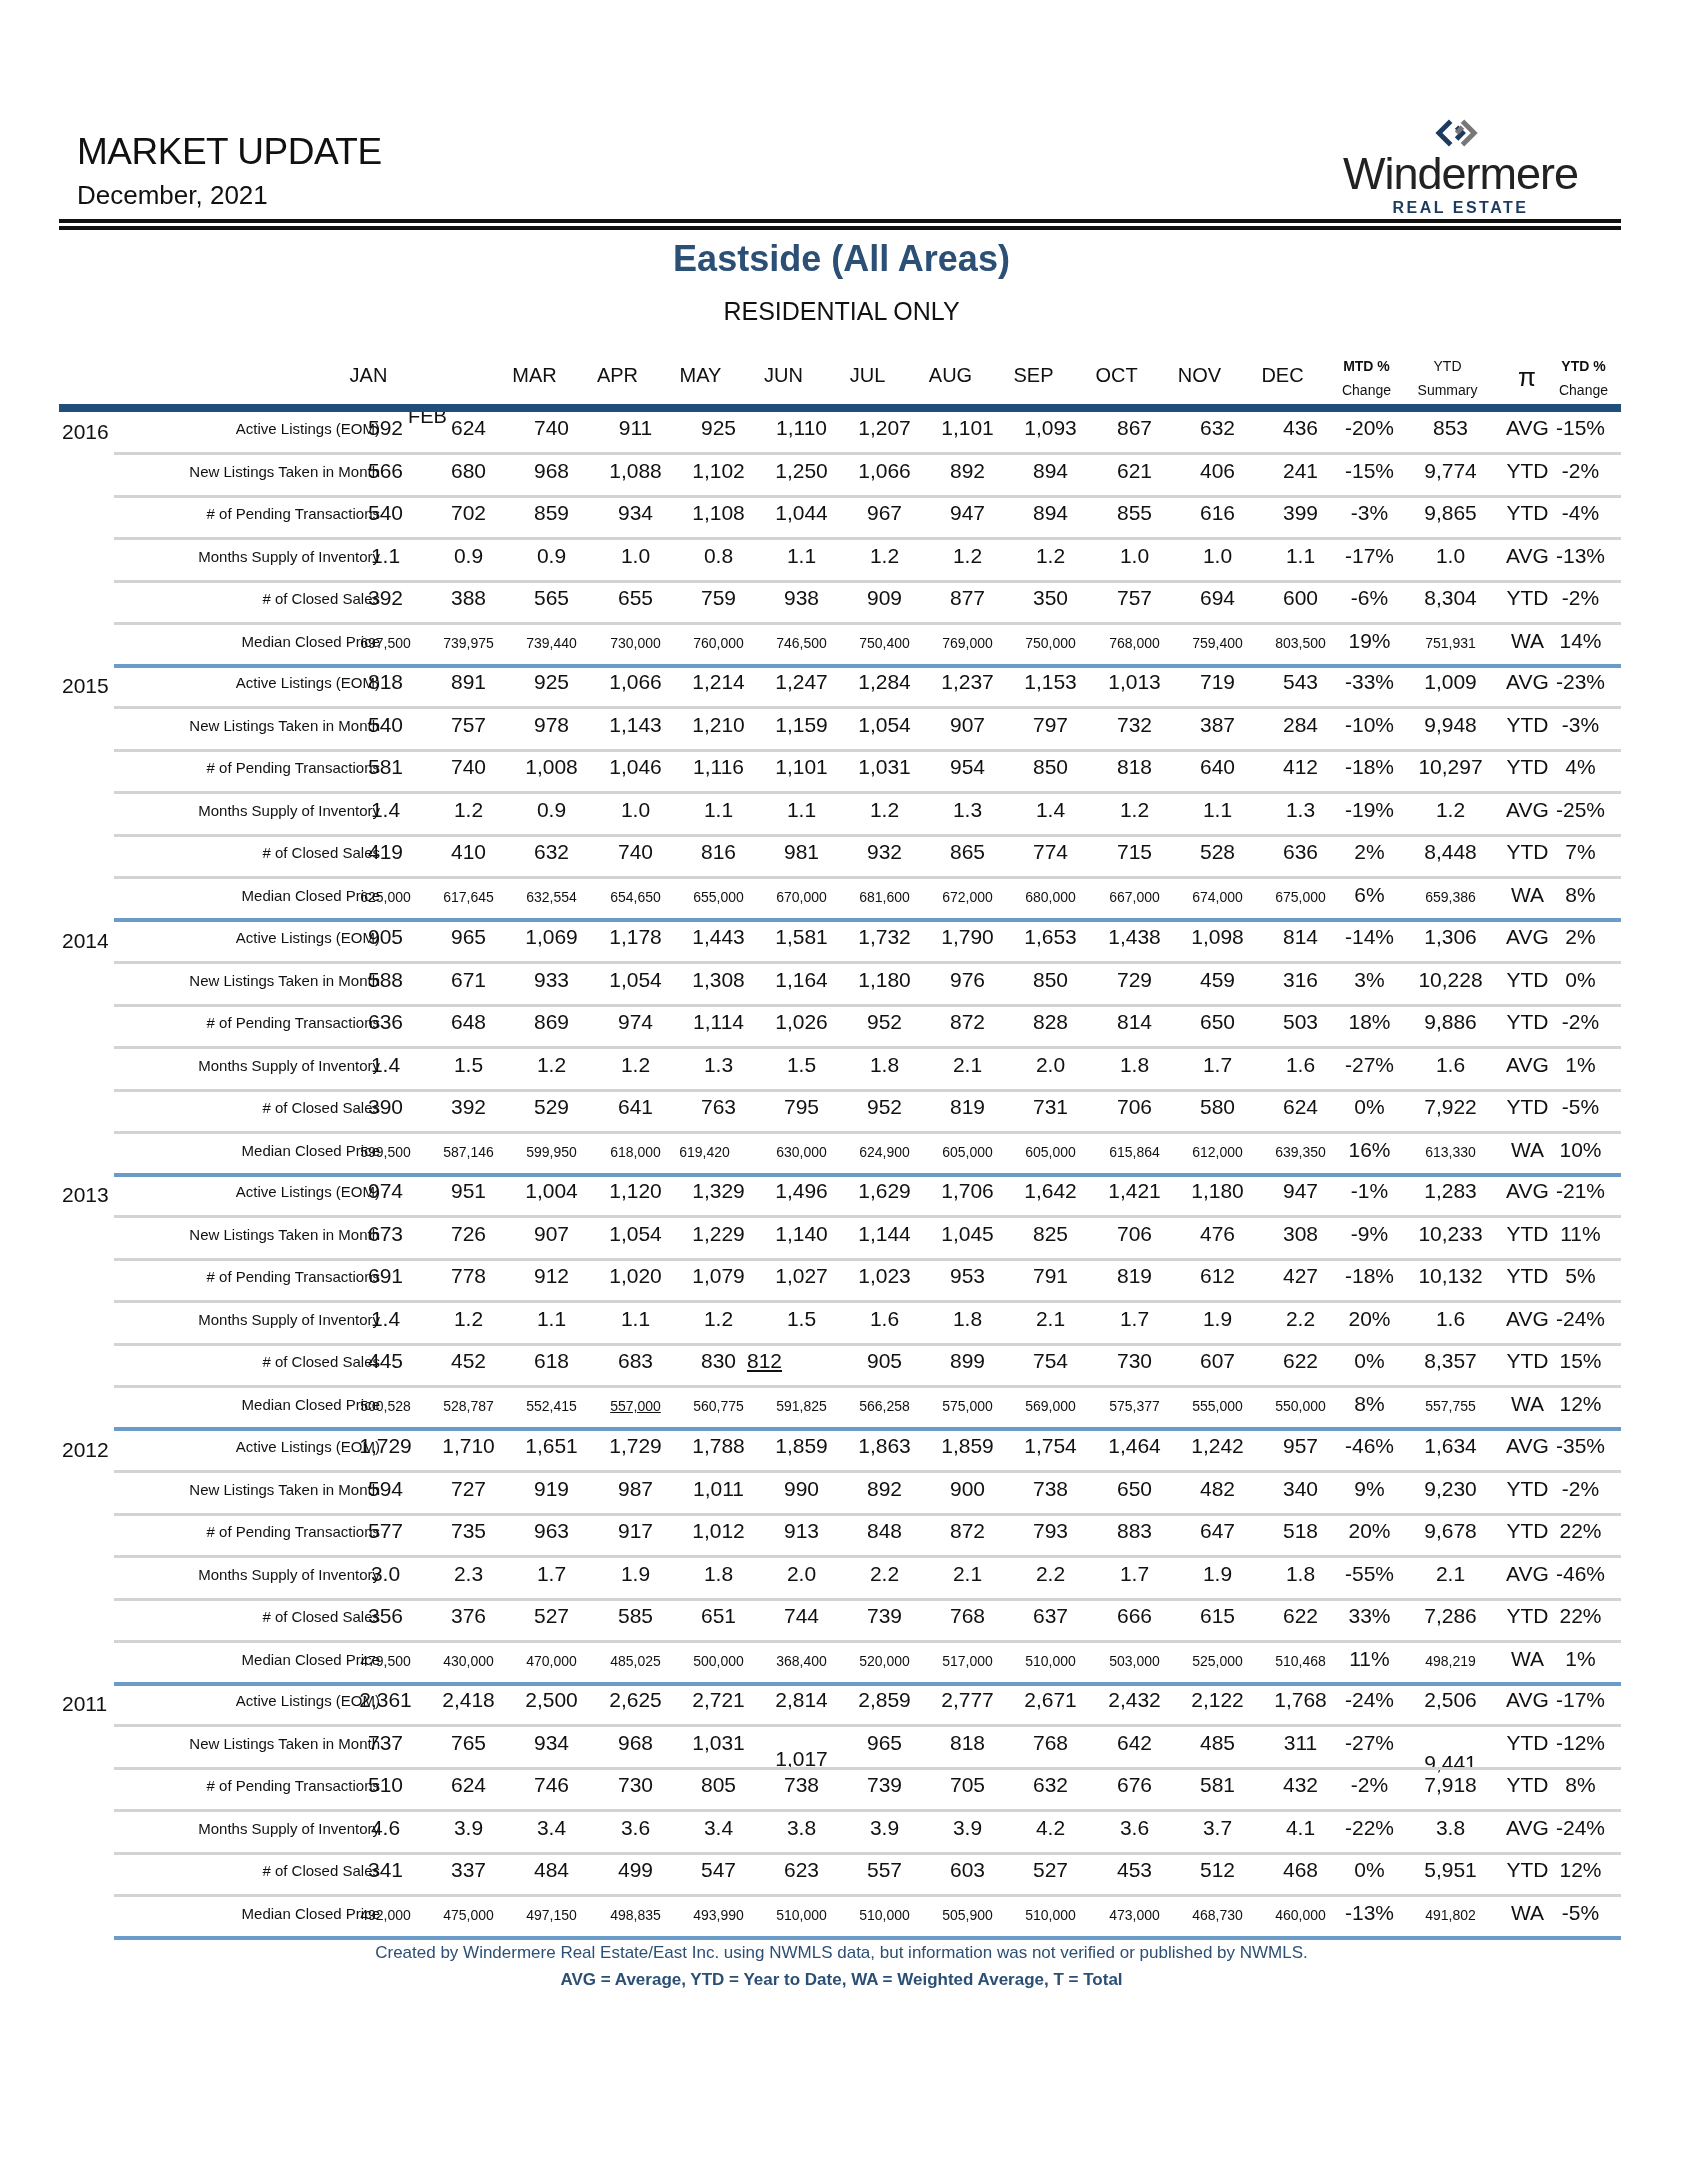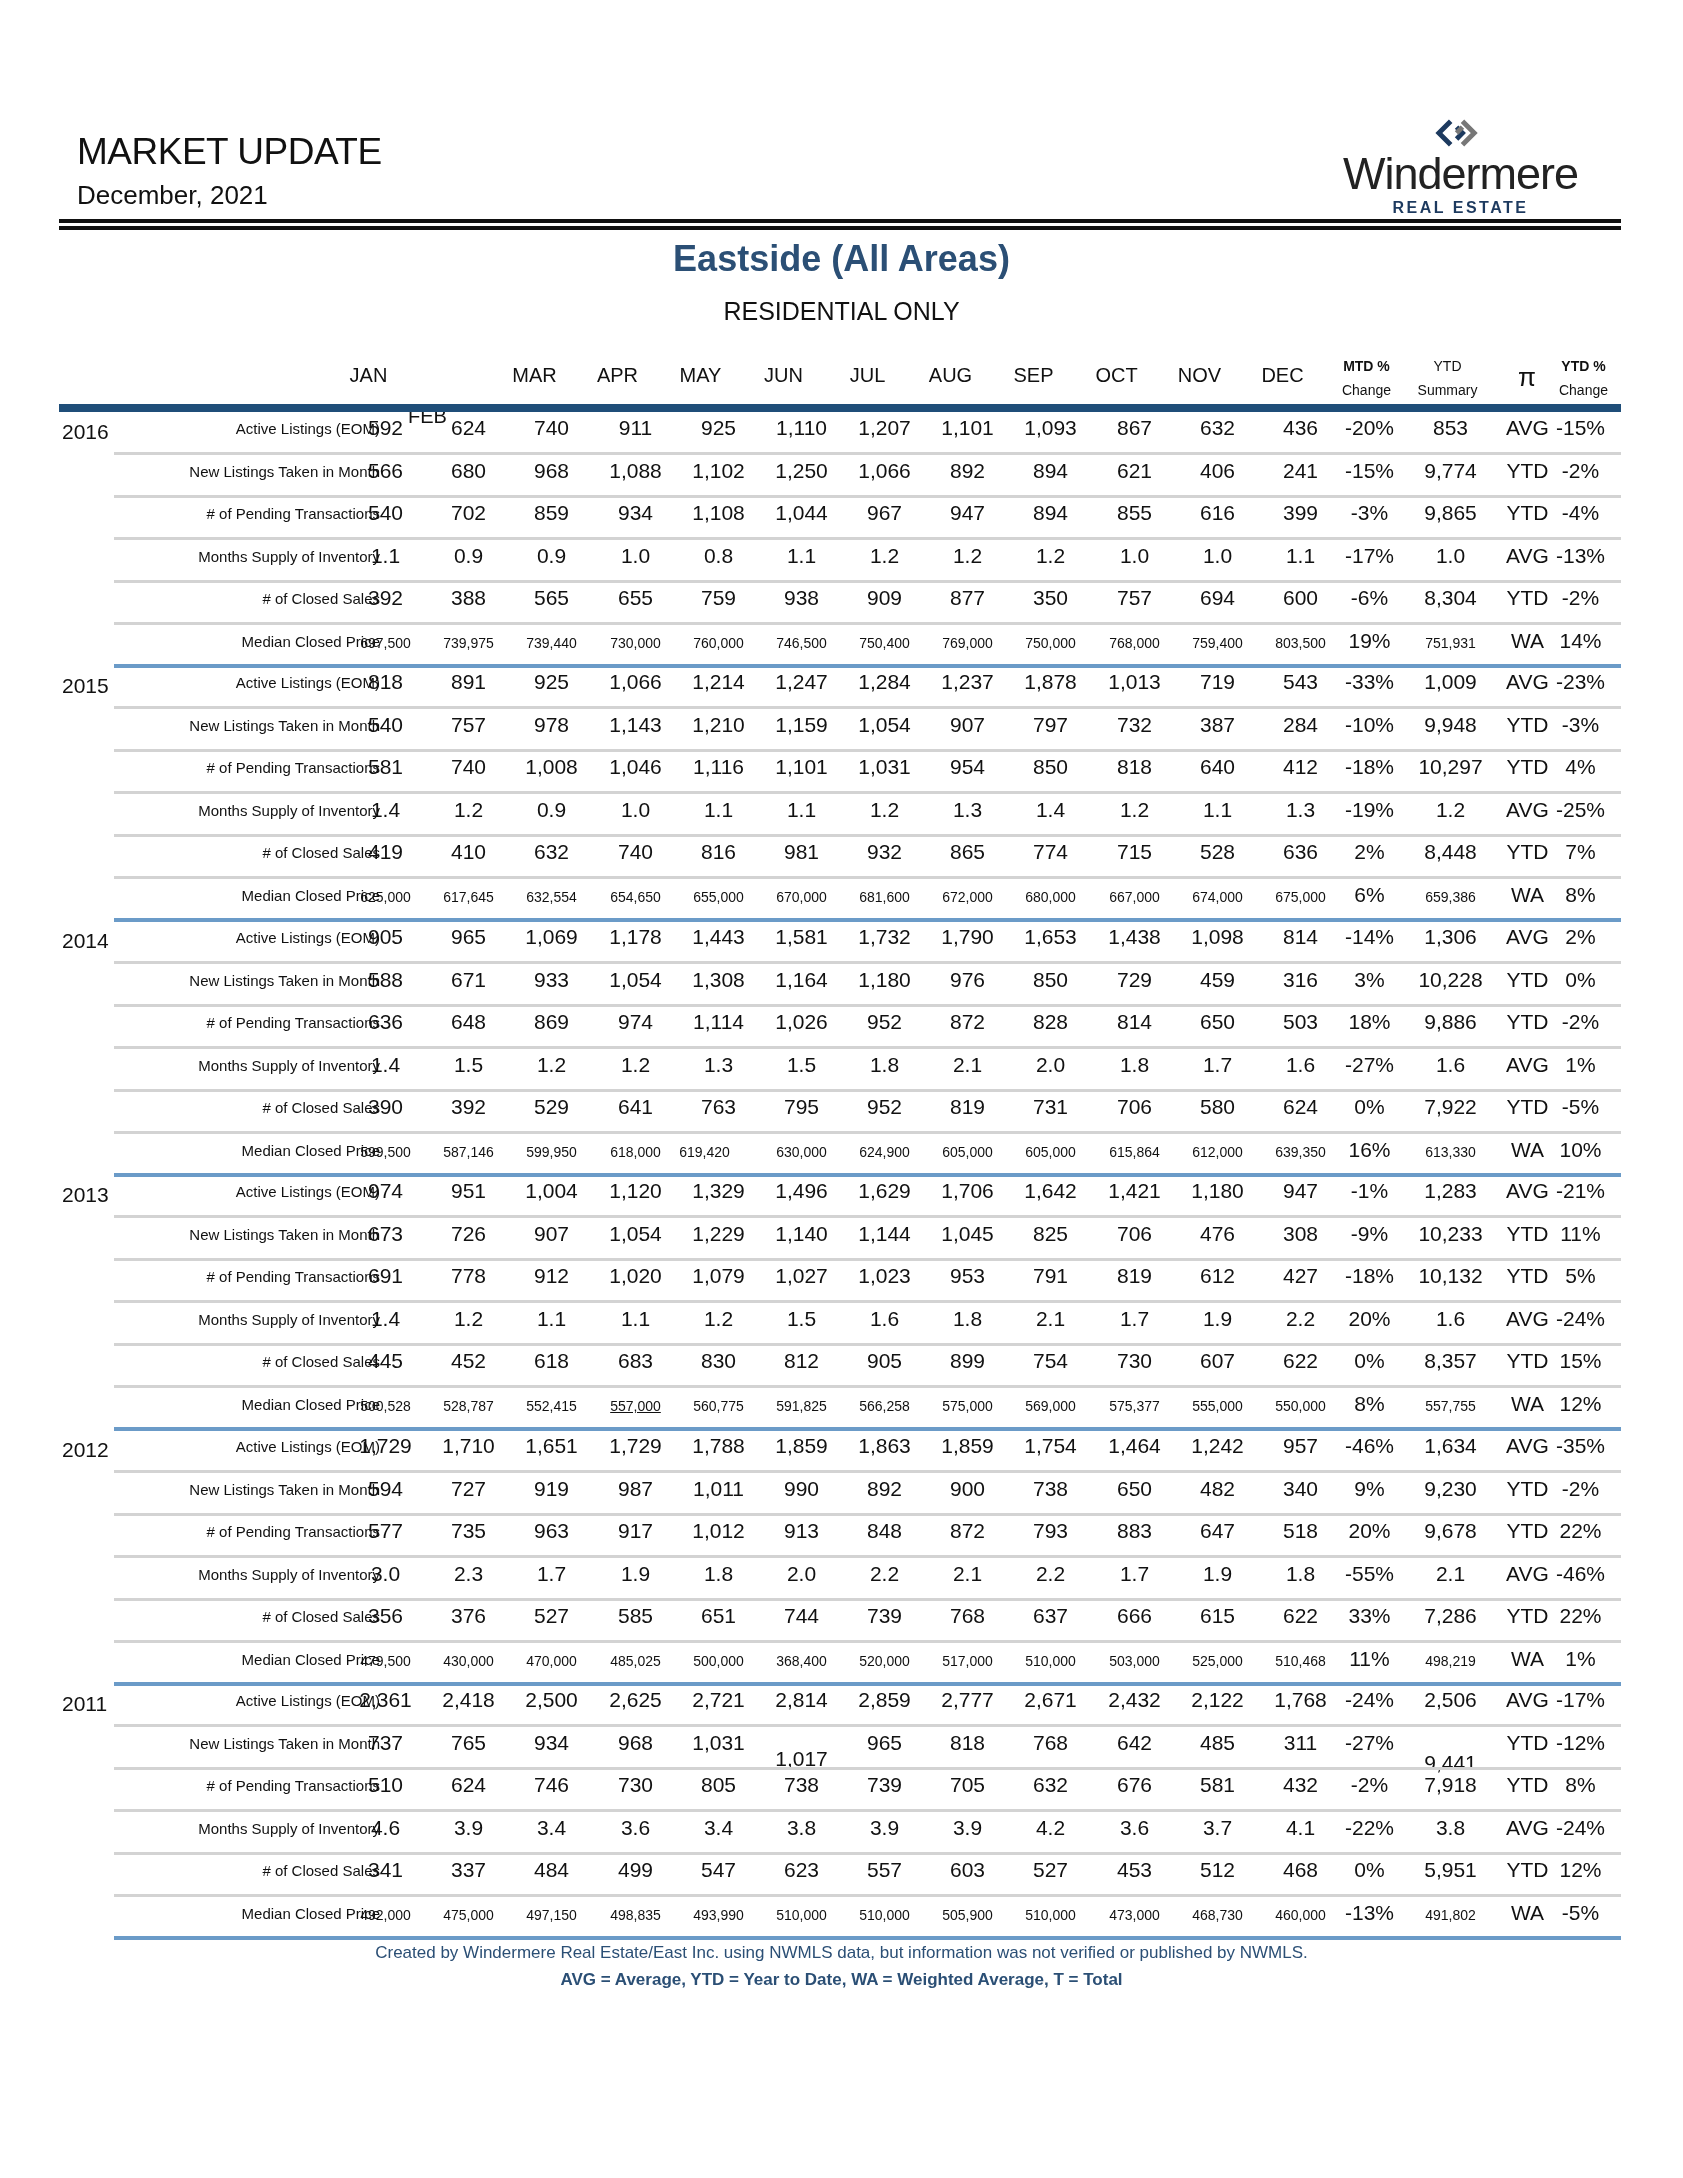--- a/index.html
+++ b/index.html
@@ -223,21 +223,21 @@
       <div class="row" style="top: 0px;">
         <div class="rlabel">Active Listings (EOM)</div>
         <div class="cell" style="left: 285px;">818</div>
         <div class="cell" style="left: 368px;">891</div>
         <div class="cell" style="left: 451px;">925</div>
         <div class="cell" style="left: 535px;">1,066</div>
         <div class="cell" style="left: 618px;">1,214</div>
         <div class="cell" style="left: 701px;">1,247</div>
         <div class="cell" style="left: 784px;">1,284</div>
         <div class="cell" style="left: 867px;">1,237</div>
-        <div class="cell" style="left: 950px;">1,878</div>
+        <div class="cell" style="left: 950px;">1,153</div>
         <div class="cell" style="left: 1034px;">1,013</div>
         <div class="cell" style="left: 1117px;">719</div>
         <div class="cell" style="left: 1200px;">543</div>
         <div class="cell" style="left: 1269px;">-33%</div>
         <div class="cell" style="left: 1350px;">1,009</div>
         <div class="cell" style="left: 1439px; width: 59px;">AVG</div>
         <div class="cell" style="left: 1487px; width: 69px;">-23%</div>
         <div class="sep"></div>
       </div>
       <div class="row" style="top: 43px;">
@@ -546,21 +546,21 @@
         <div class="cell" style="left: 1487px; width: 69px;">-24%</div>
         <div class="sep"></div>
       </div>
       <div class="row" style="top: 170px;">
         <div class="rlabel"># of Closed Sales</div>
         <div class="cell" style="left: 285px;">445</div>
         <div class="cell" style="left: 368px;">452</div>
         <div class="cell" style="left: 451px;">618</div>
         <div class="cell" style="left: 535px;">683</div>
         <div class="cell" style="left: 618px;">830</div>
-        <div class="cell" style="left: 701px;">812</div>
+        <div class="cell" style="left: 664px; text-decoration: underline;">812</div>
         <div class="cell" style="left: 784px;">905</div>
         <div class="cell" style="left: 867px;">899</div>
         <div class="cell" style="left: 950px;">754</div>
         <div class="cell" style="left: 1034px;">730</div>
         <div class="cell" style="left: 1117px;">607</div>
         <div class="cell" style="left: 1200px;">622</div>
         <div class="cell" style="left: 1269px;">0%</div>
         <div class="cell" style="left: 1350px;">8,357</div>
         <div class="cell" style="left: 1439px; width: 59px;">YTD</div>
         <div class="cell" style="left: 1487px; width: 69px;">15%</div>

